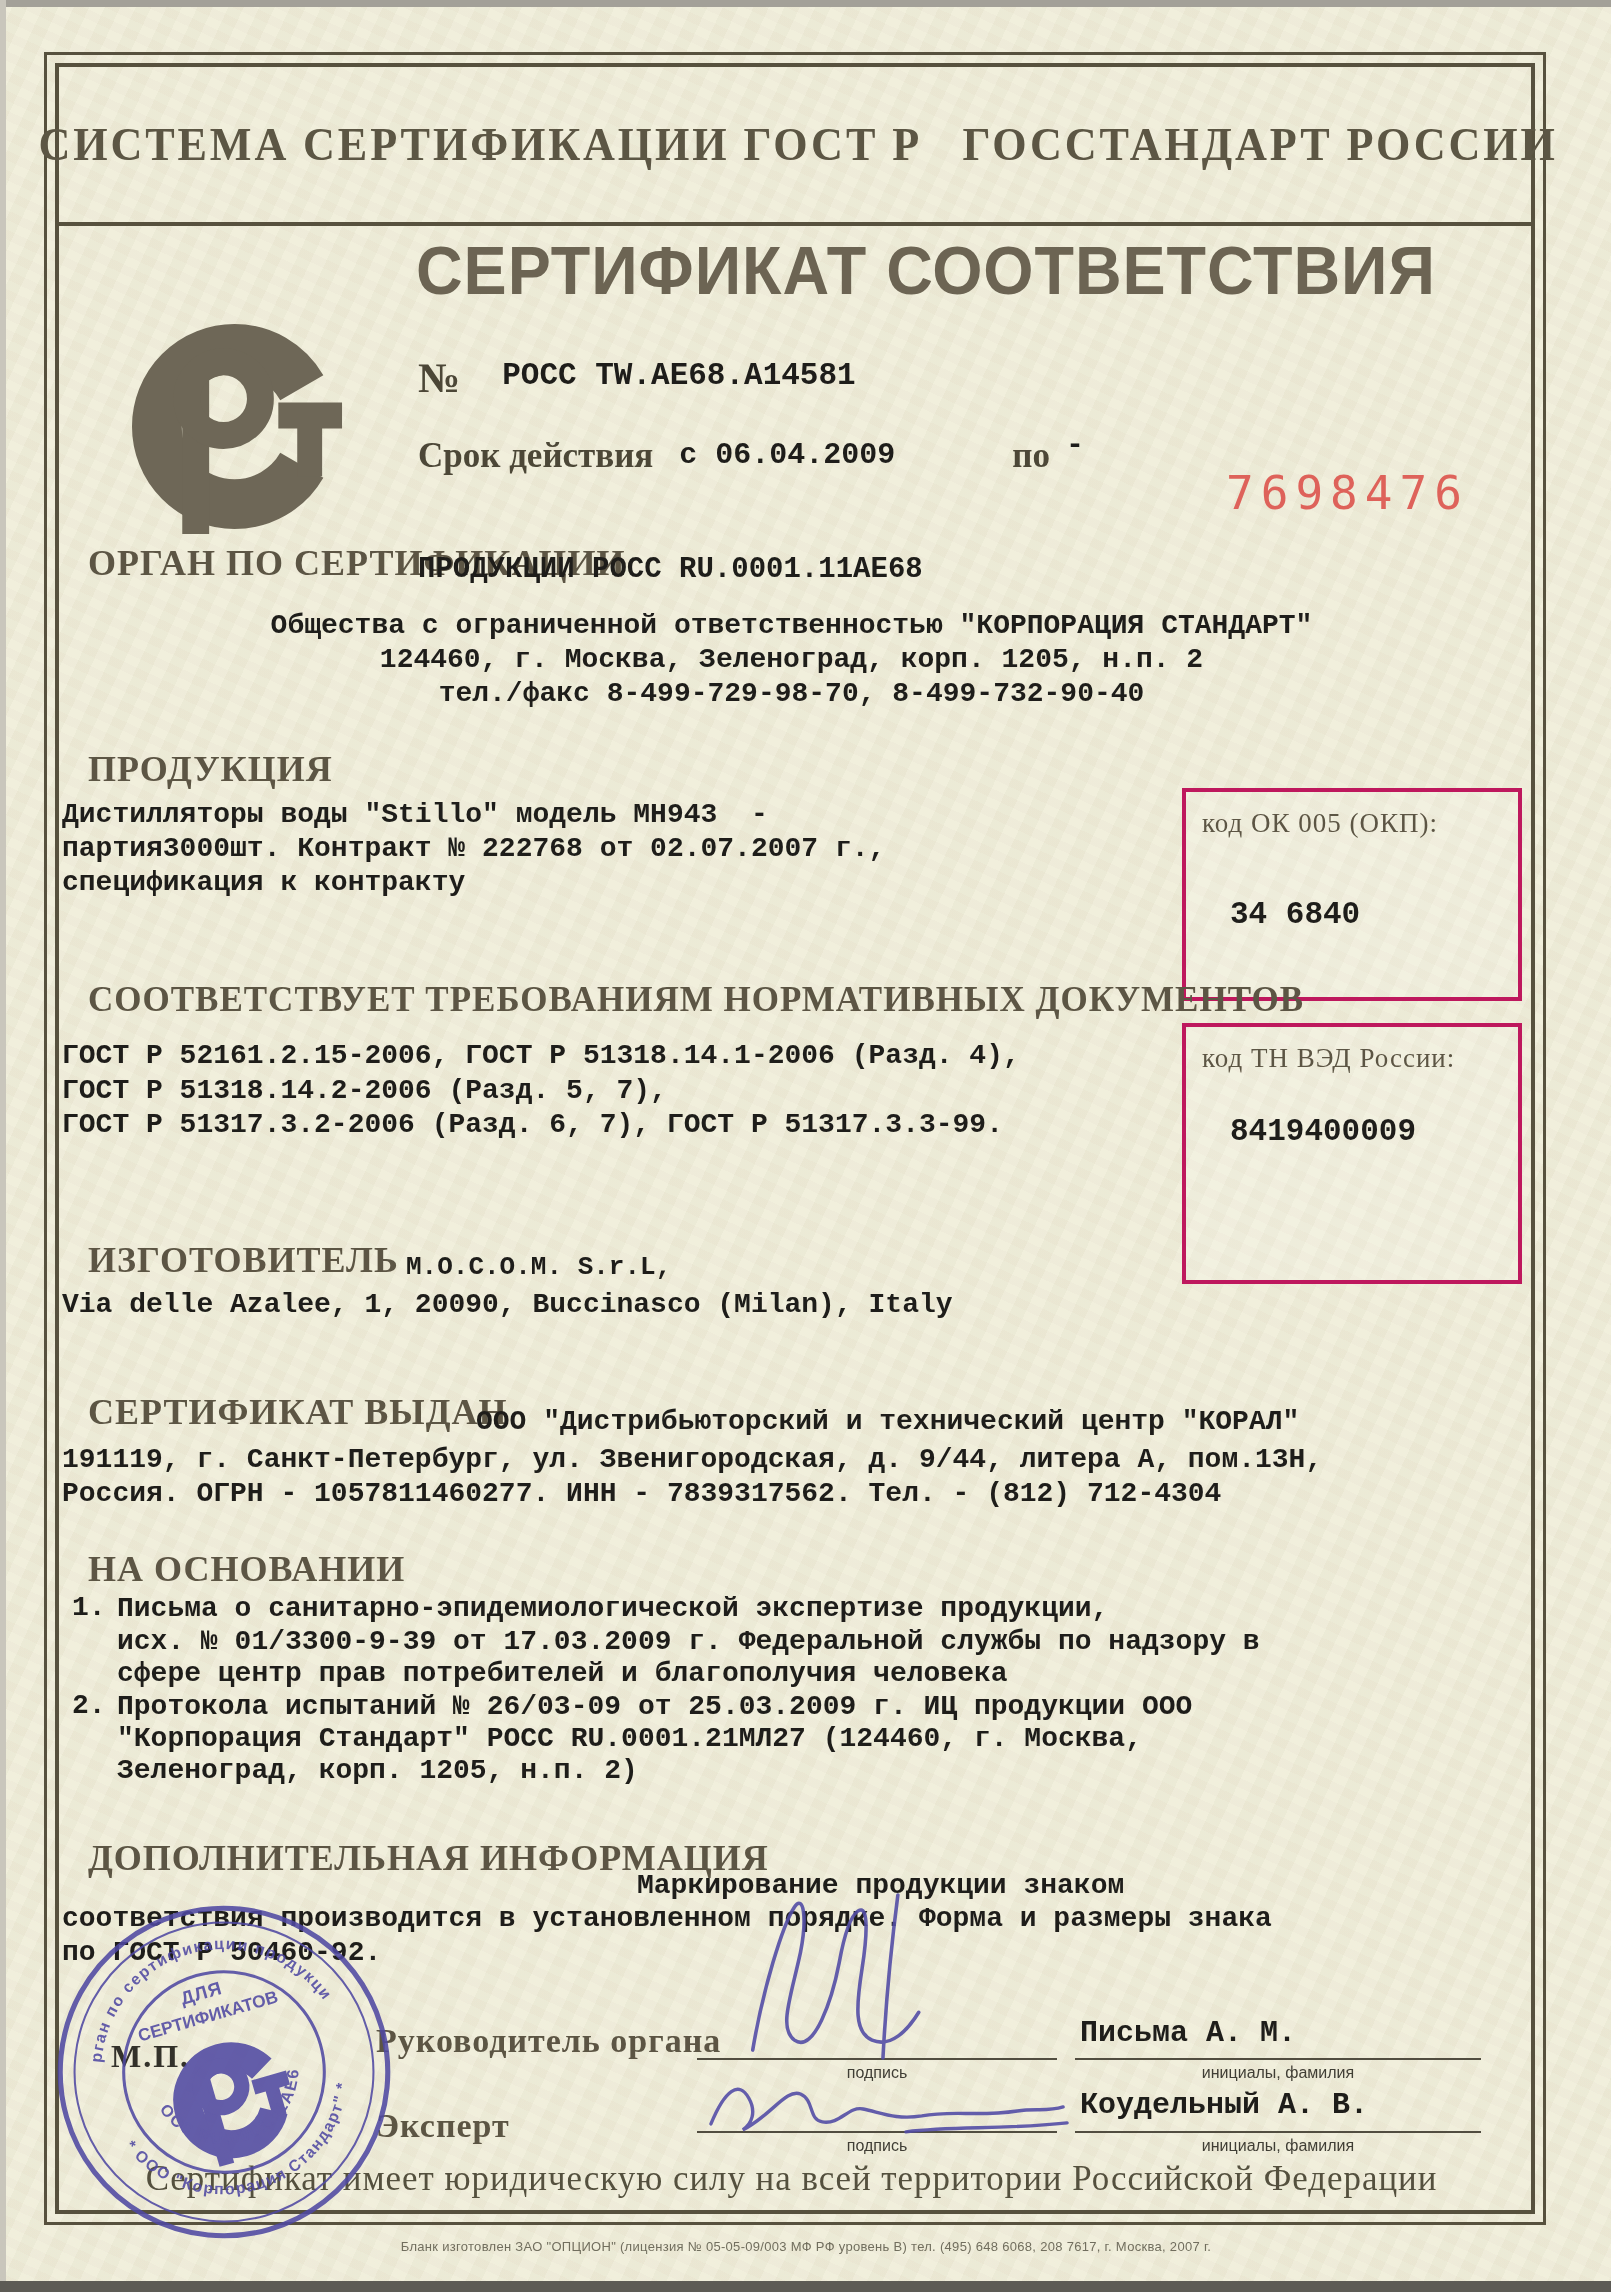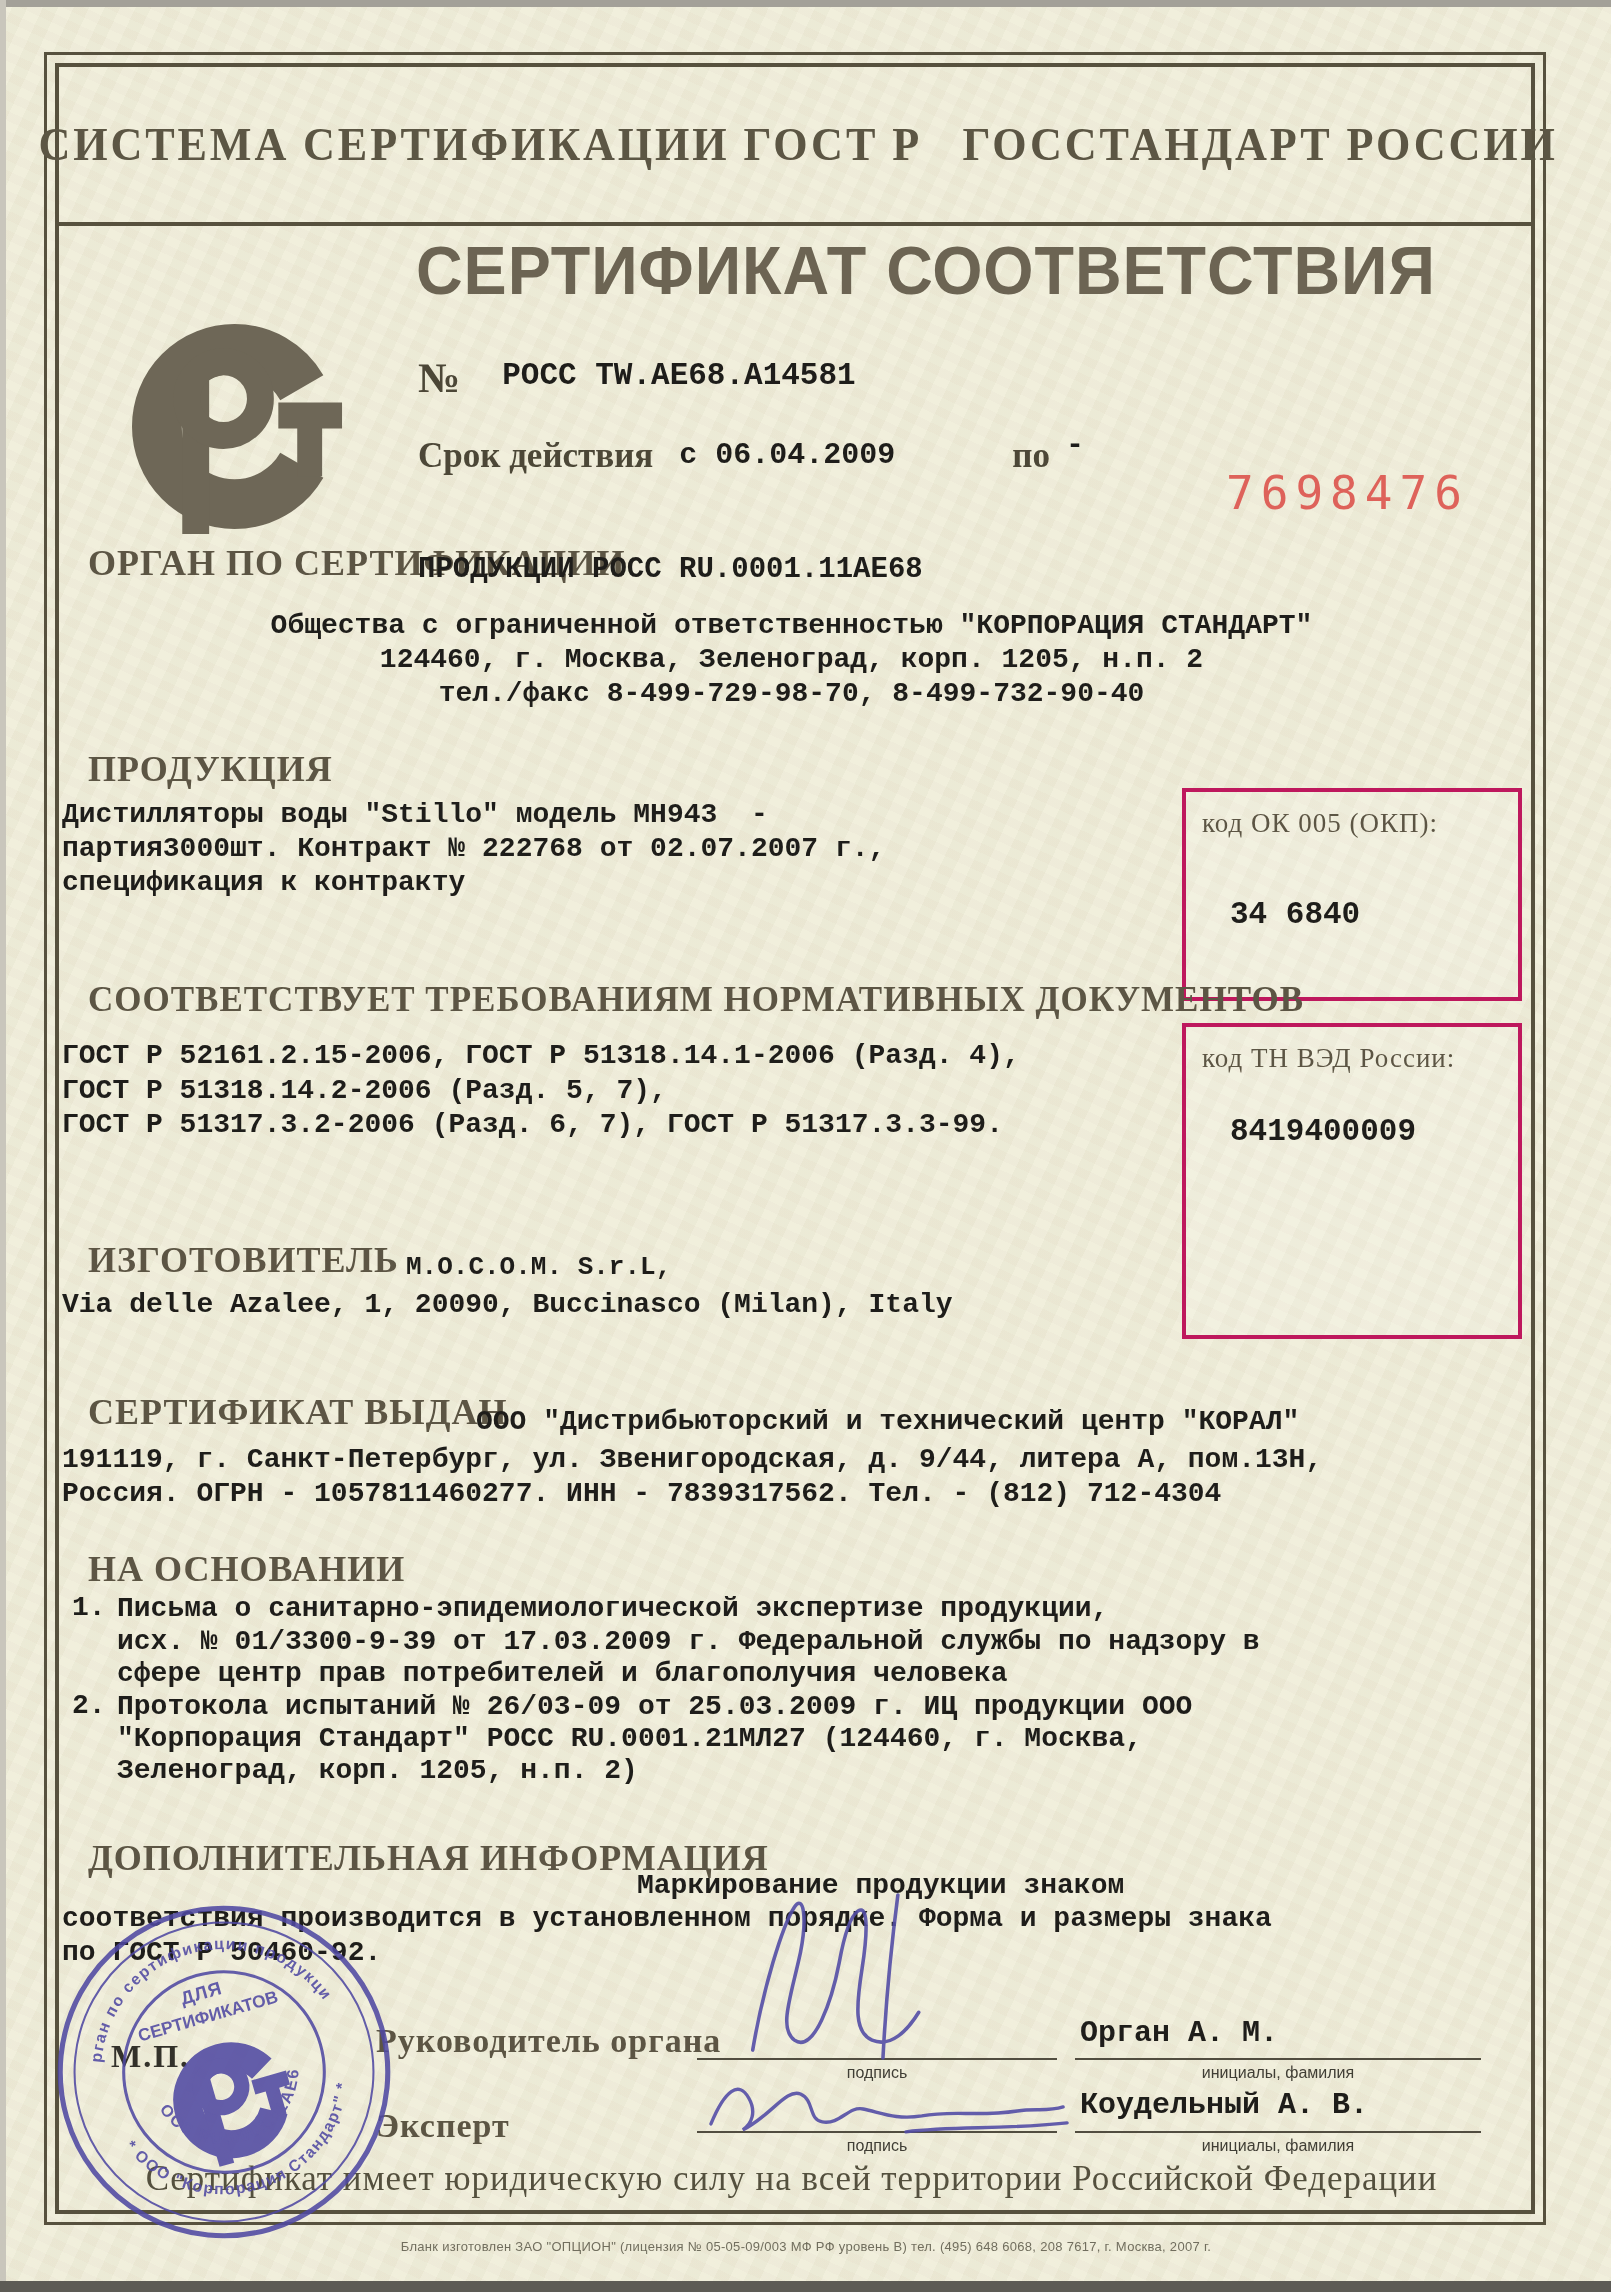--- a/index.html
+++ b/index.html
@@ -134,21 +134,21 @@
 <div class="abs code-box" style="top:788px;height:213px;">
   <div class="box-label serif-label" style="font-weight:400;">код ОК 005 (ОКП):</div>
   <div class="mono box-value" style="margin-top:58px;">34 6840</div>
 </div>
 
 <div class="abs serif-label section-label" style="left:88px;top:980px;font-size:35px;">СООТВЕТСТВУЕТ ТРЕБОВАНИЯМ НОРМАТИВНЫХ ДОКУМЕНТОВ</div>
 <div class="abs mono body-line" style="left:62px;top:1039px;">ГОСТ Р 52161.2.15-2006, ГОСТ Р 51318.14.1-2006 (Разд. 4),</div>
 <div class="abs mono body-line" style="left:62px;top:1074px;">ГОСТ Р 51318.14.2-2006 (Разд. 5, 7),</div>
 <div class="abs mono body-line" style="left:62px;top:1108px;">ГОСТ Р 51317.3.2-2006 (Разд. 6, 7), ГОСТ Р 51317.3.3-99.</div>
 
-<div class="abs code-box" style="top:1023px;height:316px;">
+<div class="abs code-box" style="top:1023px;height:261px;">
   <div class="box-label serif-label" style="font-weight:400;">код ТН ВЭД России:</div>
   <div class="mono box-value" style="margin-top:40px;">8419400009</div>
 </div>
 
 <div class="abs serif-label section-label" style="left:88px;top:1239px;font-size:36px;">ИЗГОТОВИТЕЛЬ</div>
 <div class="abs mono" style="left:406px;top:1252px;font-size:26px;">M.O.C.O.M. S.r.L,</div>
 <div class="abs mono body-line" style="left:62px;top:1288px;">Via delle Azalee, 1, 20090, Buccinasco (Milan), Italy</div>
 
 <div class="abs serif-label section-label" style="left:88px;top:1391px;font-size:36px;">СЕРТИФИКАТ ВЫДАН</div>
 <div class="abs mono body-line" style="left:476px;top:1405px;">ООО "Дистрибьюторский и технический центр "КОРАЛ"</div>
@@ -168,21 +168,21 @@
 <div class="abs serif-label section-label" style="left:88px;top:1837px;font-size:36px;">ДОПОЛНИТЕЛЬНАЯ ИНФОРМАЦИЯ</div>
 <div class="abs mono body-line" style="left:637px;top:1869px;">Маркирование продукции знаком</div>
 <div class="abs mono body-line" style="left:62px;top:1902px;">соответствия производится в установленном порядке. Форма и размеры знака</div>
 <div class="abs mono body-line" style="left:62px;top:1936px;">по ГОСТ Р 50460-92.</div>
 
 <div class="abs serif-label mp-mark" style="left:111px;top:2038px;z-index:1;">М.П.</div>
 
 <div class="abs serif-label sig-role" style="left:376px;top:2022px;">Руководитель органа</div>
 <div class="rule" style="left:697px;top:2058px;width:360px;"></div>
 <div class="caption" style="left:697px;top:2064px;width:360px;">подпись</div>
-<div class="abs mono" style="left:1080px;top:2016px;font-size:30px;">Орган А. М.</div>
+<div class="abs mono" style="left:1080px;top:2016px;font-size:30px;">Письма А. М.</div>
 <div class="rule" style="left:1075px;top:2058px;width:406px;"></div>
 <div class="caption" style="left:1075px;top:2064px;width:406px;">инициалы, фамилия</div>
 
 <div class="abs serif-label sig-role" style="left:376px;top:2107px;">Эксперт</div>
 <div class="rule" style="left:697px;top:2131px;width:360px;"></div>
 <div class="caption" style="left:697px;top:2137px;width:360px;">подпись</div>
 <div class="abs mono" style="left:1080px;top:2088px;font-size:30px;">Коудельный А. В.</div>
 <div class="rule" style="left:1075px;top:2131px;width:406px;"></div>
 <div class="caption" style="left:1075px;top:2137px;width:406px;">инициалы, фамилия</div>
 

